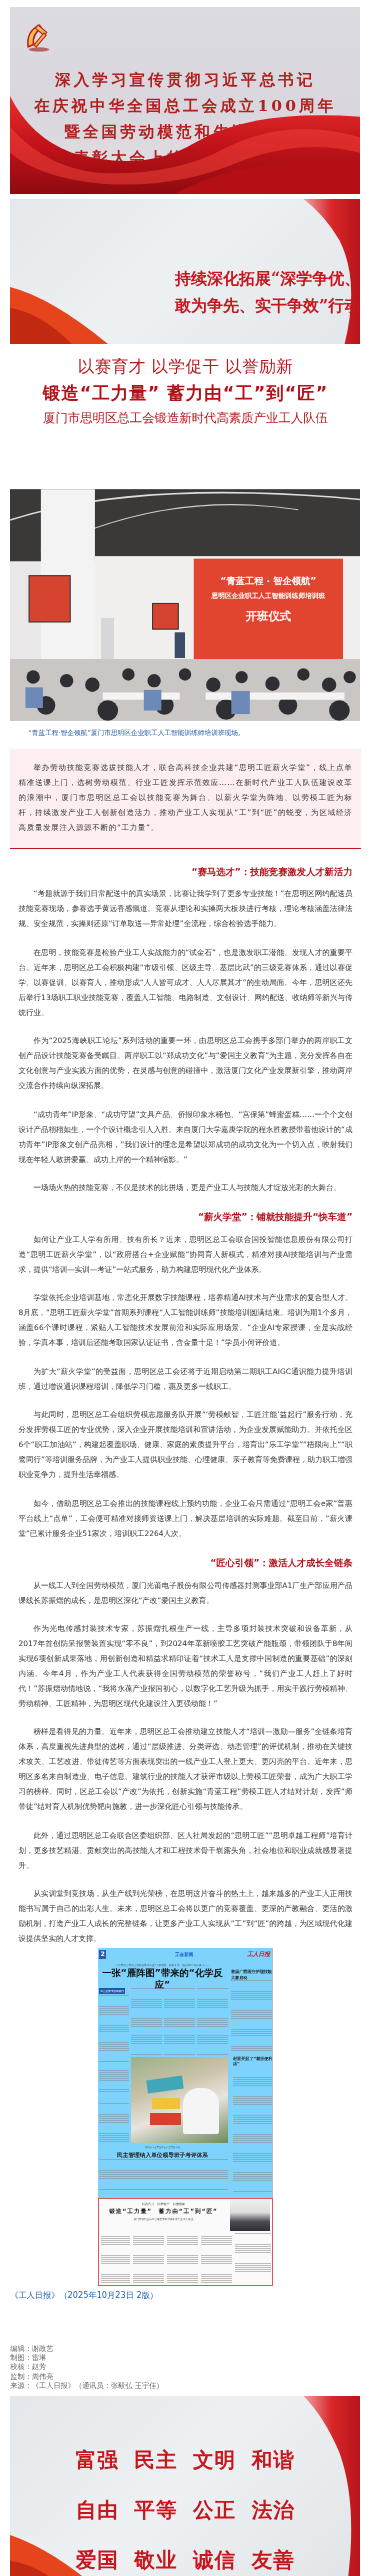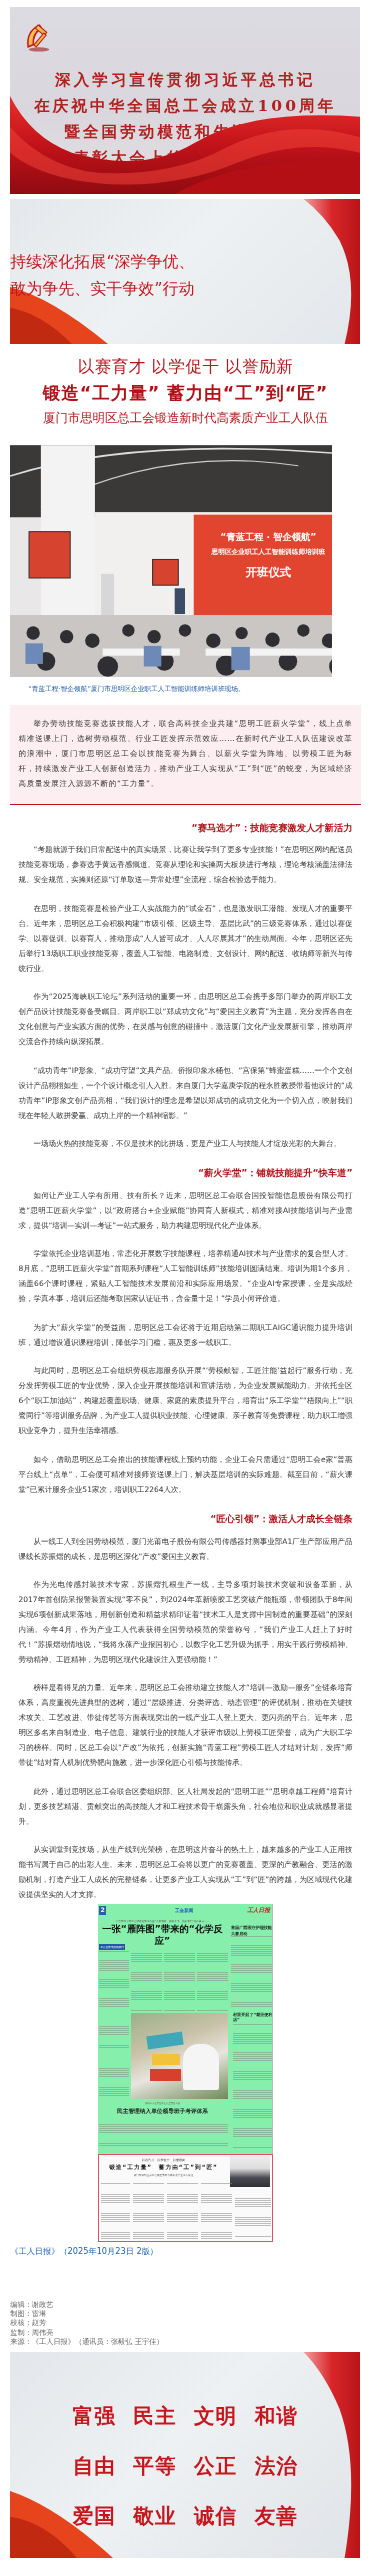--- a/index.html
+++ b/index.html
@@ -26,33 +26,33 @@
   .banner1 .mountains {
     position: absolute; left: 10.3px; top: 155px; width: 103px; height: 72px;
   }
 
   
   .banner2 {
     position: relative; width: 350px; height: 145px; margin-top: 4.6px; overflow: hidden;
     background: linear-gradient(135deg, #e4e8ec 0%, #eef1f3 45%, #e2e7eb 100%);
   }
   .banner2 .title {
-    position: absolute; left: 0; right: 0; top: 49px; text-align: left;
-    font-family: "DejaVu Serif", "Liberation Serif", serif; font-weight: normal;
+    position: absolute; left: 0; right: 0; top: 66px; text-align: right;
+    font-family: "DejaVu Serif", "Liberation Serif", serif; font-weight: bold;
     color: #c7161d; font-size: 16px; line-height: 27px;
   }
 
   
   .headline { text-align: center; padding-top: 11.3px; height: 101px; }
   .headline .kicker { color: #b7161c; font-size: 16.5px; line-height: 24px; letter-spacing: 0.5px; }
   .headline .main { color: #b31118; font-size: 17.5px; font-weight: bold; line-height: 29px; letter-spacing: 1px; }
   .headline .sub { color: #b7161c; font-size: 12.4px; line-height: 20.6px; }
 
   
-  .photo { position: relative; width: 322px; height: 232px; overflow: hidden; background: #0ea5e9; }
+  .photo { position: relative; width: 350px; height: 232px; overflow: hidden; background: #0ea5e9; margin-top: 44px; }
   .caption {
     color: #1a57a8; font-size: 6.7px; line-height: 10.3px; margin: 7.2px 0 10.3px 0;
     padding-left: 18px;
   }
 
   
   .intro {
     background: #fdeff1; border-bottom: 1.5px solid #c0141c;
     padding: 11.3px 8.2px 13.4px 8.2px;
     font-size: 7.5px; line-height: 15px; color: #333; letter-spacing: 0.7px;
@@ -66,21 +66,21 @@
     text-align: right; color: #b3121a; font-weight: bold; font-size: 9.3px;
     line-height: 14.4px; margin: 15.5px 0 7.2px 0;
   }
   .article p {
     font-size: 7.5px; line-height: 15px; color: #333; text-indent: 2em;
     text-align: justify; margin-bottom: 13.4px;
   }
 
   
   .newspaper {
-    position: relative; width: 175px; height: 250px; margin: 0 auto; background: #86efac;
+    position: relative; width: 175px; height: 250px; margin: 0 auto; background: #7dd3fc;
     border-right: 0.5px solid #bbb; overflow: hidden;
   }
   .np-head { height: 12.4px; display: flex; align-items: center; padding: 0 1px; position: relative; }
   .np-page { background: #2a5db0; color: #fff; font-weight: bold; font-size: 6.2px; padding: 0 1.5px; line-height: 8.2px; }
   .np-section { position: absolute; left: 77px; color: #2060c0; font-weight: bold; font-size: 4.6px; }
   .np-logo { position: absolute; right: 2.1px; color: #c8161d; font-weight: bold; font-style: italic; font-size: 5.7px; }
   .np-deck { font-size: 2.6px; color: #555; text-align: center; width: 129px; margin-top: 2.1px; }
   .np-headline { font-size: 9.3px; font-weight: bold; color: #111; text-align: center; width: 129px; line-height: 12.4px; }
   .np-side-title { position: absolute; left: 133px; top: 20.6px; width: 41px; font-size: 4.1px; font-weight: bold; color: #222; line-height: 5.7px; }
   .np-tag { position: absolute; left: 1px; top: 40px; background: #2258a8; color: #fff; font-size: 2.6px; padding: 1px 1.5px; }
@@ -114,21 +114,21 @@
 
   
   .banner3 {
     position: relative; width: 350px; height: 206px; margin-top: 6.2px; overflow: hidden;
     background: linear-gradient(135deg, #e3e7eb 0%, #eef1f3 45%, #dfe4e8 100%);
   }
   .banner3 .values {
     position: absolute; left: 0; right: 0; top: 39px; text-align: center;
     font-family: "DejaVu Serif", "Liberation Serif", serif; font-weight: bold; color: #c8161d;
   }
-  .banner3 .values .row { font-size: 20.6px; line-height: 50px; word-spacing: 9.3px; letter-spacing: 1px; }
+  .banner3 .values .row { font-size: 20.6px; line-height: 50px; word-spacing: 9.3px; letter-spacing: 1px; font-family: Liberation Serif, serif; }
 </style>
 </head>
 <body>
 
 <div class="page">
 
   <div class="banner1">
     <svg class="mountains" viewBox="0 0 200 140">
       <path d="M0 140 L20 70 L45 95 L70 40 L95 80 L120 55 L150 100 L200 140 Z" fill="#c9c8cc"></path>
       <path d="M10 140 L35 90 L60 110 L85 70 L110 100 L140 85 L180 140 Z" fill="#b8b7bc"></path>

